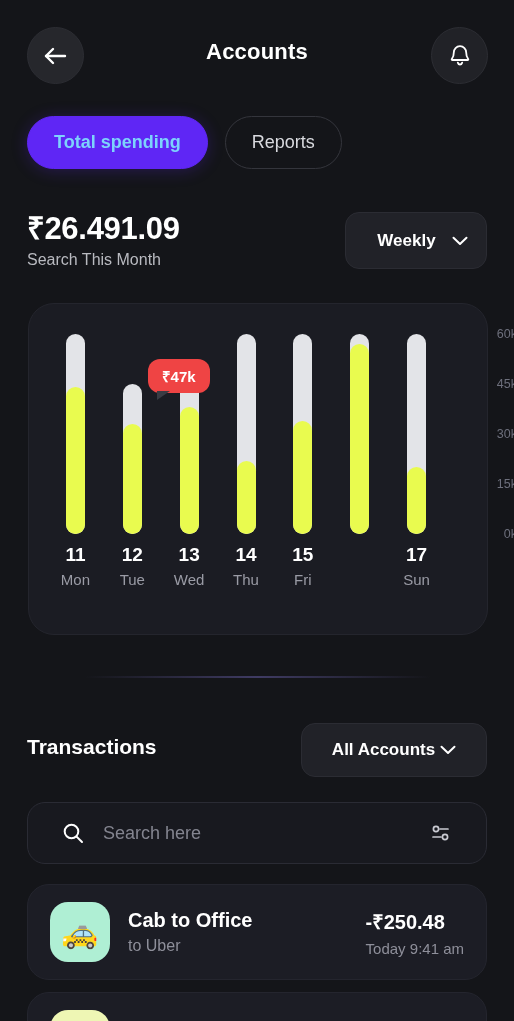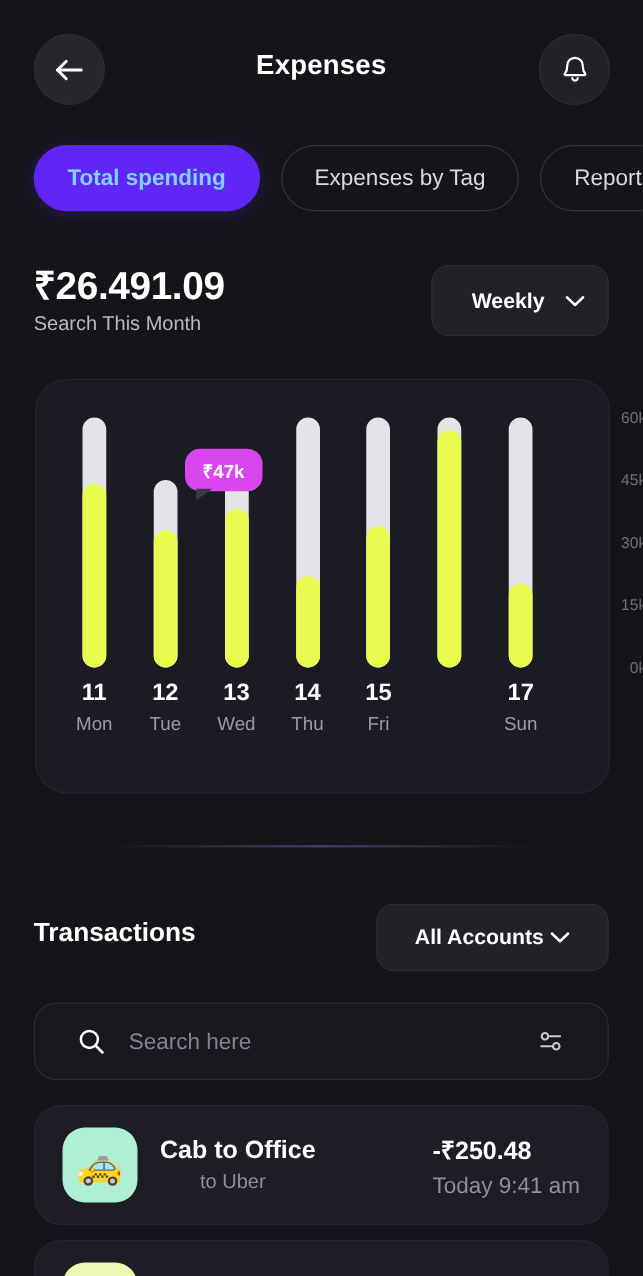--- a/index.html
+++ b/index.html
@@ -82,21 +82,21 @@
     position:absolute; right:0; font-size:12.5px; color:#6d6f7c;
     transform:translateY(-50%); white-space:nowrap;
   }
   .x-axis{ position:absolute; left:18px; top:240px; width:398px; height:60px; }
   .x-slot{ position:absolute; width:56px; text-align:center; }
   .x-num{ font-size:19px; font-weight:bold; color:#ffffff; }
   .x-day{ margin-top:5px; font-size:15px; color:#9a9ba5; }
 
   .tooltip{
     position:absolute; left:148px; top:359px;
-    background:#d946ef; border-radius:12px; padding:7px 14px;
+    background:#ef4444; border-radius:12px; padding:7px 14px;
     font-size:15px; font-weight:bold; color:#ffffff;
   }
   .tooltip:after{
     content:""; position:absolute; left:9px; bottom:-7px;
     width:0; height:0; border-left:0 solid transparent;
     border-right:13px solid transparent; border-top:9px solid #3a3c44;
   }
 
   
   .divider{
@@ -130,57 +130,54 @@
     display:flex; align-items:center; padding:0 22px;
   }
   .tx-row.r1{ top:884px; }
   .tx-row.r2{ top:992px; }
   .tx-icon{
     width:60px; height:60px; border-radius:18px; flex:0 0 auto;
     display:flex; align-items:center; justify-content:center; font-size:30px;
   }
   .tx-mid{ flex:1; margin-left:18px; min-width:0; }
   .tx-title{ font-size:20px; font-weight:bold; color:#ffffff; }
-  .tx-sub{ margin-top:5px; font-size:16px; color:#8e8f9a;margin-left:32px; }
+  .tx-sub{ margin-top:5px; font-size:16px; color:#8e8f9a; }
   .tx-right{ text-align:right; flex:0 0 auto; }
   .tx-amt{ font-size:20px; font-weight:bold; color:#ffffff; display:flex; align-items:center; gap:7px; }
-  .tx-time{ margin-top:5px; font-size:18px; color:#8e8f9a; }
+  .tx-time{ margin-top:5px; font-size:15px; color:#8e8f9a; }
   svg{ display:block; }
 </style>
 </head>
 <body>
 
 <div class="screen">
 
   <div class="header">
     <div class="circle-btn back">
       <span>
         <svg width="24" height="20" viewBox="0 0 24 20">
           <path d="M2 10 H21" stroke="#ffffff" stroke-width="2.4" stroke-linecap="round"></path>
           <path d="M9 3 L2 10 L9 17" fill="none" stroke="#ffffff" stroke-width="2.4" stroke-linecap="round" stroke-linejoin="round"></path>
         </svg>
       </span>
     </div>
-    <div class="page-title">Expenses</div>
+    <div class="page-title">Accounts</div>
     <div class="circle-btn bell">
       <span>
         <svg width="24" height="26" viewBox="0 0 24 26">
           <path d="M12 3.2c-3.6 0-6.2 2.8-6.2 6.3 0 4.3-1.3 5.6-2 6.5-.3.4 0 1 .5 1h15.4c.5 0 .8-.6.5-1-.7-.9-2-2.2-2-6.5 0-3.5-2.6-6.3-6.2-6.3Z" fill="none" stroke="#ffffff" stroke-width="1.8" stroke-linejoin="round"></path>
           <path d="M9.8 19.6c.4 1.2 1.2 1.9 2.2 1.9s1.8-.7 2.2-1.9" fill="none" stroke="#ffffff" stroke-width="1.8" stroke-linecap="round"></path>
         </svg>
       </span>
     </div>
   </div>
 
   <div class="tabs">
     <div class="tab active">
       <span>Total spending</span>
-    </div>
-    <div class="tab">
-      <span>Expenses by Tag</span>
     </div>
     <div class="tab">
       <span>Reports</span>
     </div>
   </div>
 
   <div class="summary">
     <div class="amount">₹26.491.09</div>
     <div class="amount-sub">Search This Month</div>
   </div>

